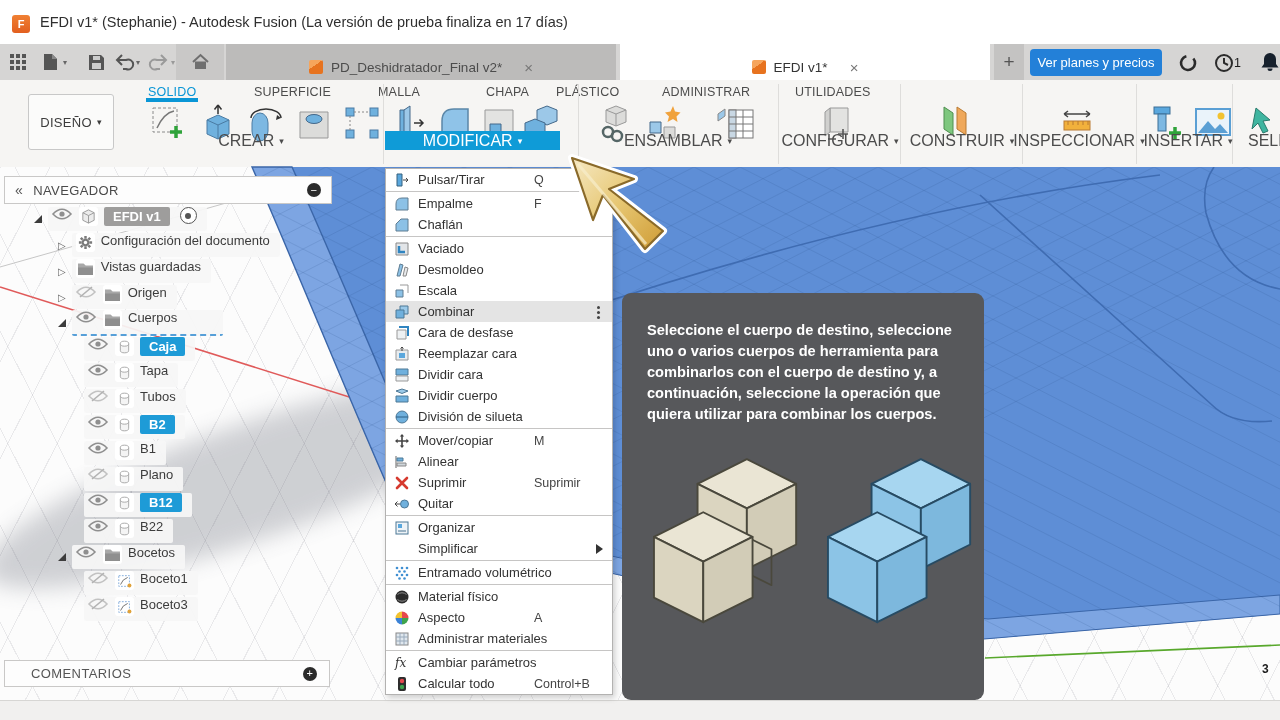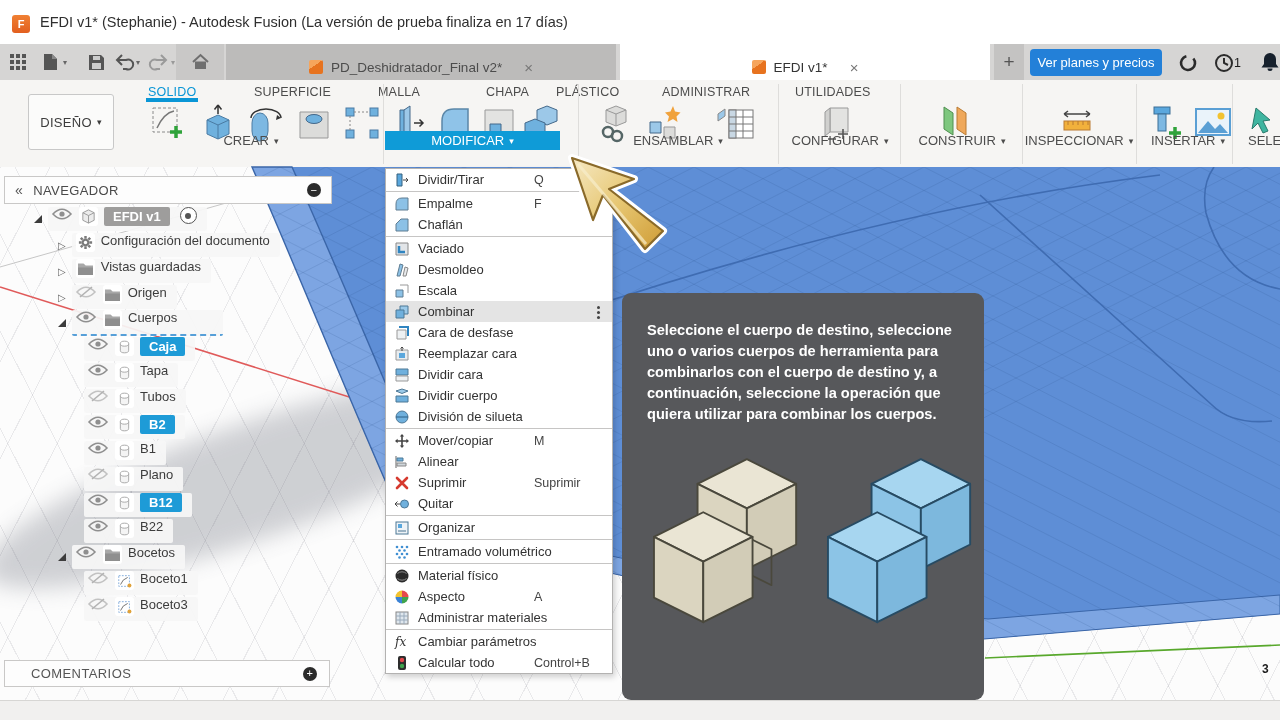--- a/index.html
+++ b/index.html
@@ -31,21 +31,21 @@
   
   .ribbon{left:0;top:80px;width:1280px;height:88px;background:#f6f5f3;border-bottom:1px solid #d8d7d5;}
   .design-btn{left:28px;top:94px;width:84px;height:54px;background:#fbfbfa;border:1px solid #c8c8c8;border-radius:3px;
        display:flex;align-items:center;justify-content:center;font-size:13px;color:#3c3c3c;letter-spacing:.3px;}
   .caretted::after{content:"▾";margin-left:5px;font-size:9px;}
   .rtab{top:85px;font-size:12.5px;color:#4c4c4c;letter-spacing:.2px;}
   .rtab.active{color:#0a96d6;}
   .tab-underline{left:146px;top:98px;width:52px;height:3.5px;background:#0a96d6;}
   .rsep{top:84px;width:1px;height:80px;background:#dedddb;}
   .ric{top:102px;height:42px;display:flex;align-items:flex-start;justify-content:center;}
-  .glabel{top:131px;height:19px;display:flex;align-items:center;justify-content:center;font-size:13px;color:#4c4c4c;}
+  .glabel{top:131px;height:19px;display:flex;align-items:center;justify-content:center;font-size:16px;color:#4c4c4c;}
   .glabel.blue{background:#0f9bd7;color:#fff;}
 
   
   .viewport{left:0;top:167px;width:1280px;height:553px;
      background-image:
        repeating-linear-gradient(63deg, rgba(125,125,138,.15) 0 1px, transparent 1px 44px),
        repeating-linear-gradient(117deg, rgba(125,125,138,.15) 0 1px, transparent 1px 44px);
      background-color:#fcfcfc;}
   .axis3{left:1262px;top:662px;font-size:12px;font-weight:bold;color:#1a1a1a;z-index:4;}
   .bottomstrip{left:0;top:700px;width:1280px;height:20px;background:#f1f0ef;border-top:1px solid #d7d6d4;z-index:6;}
@@ -785,21 +785,21 @@
   </div>
 
   <div class="abs menu" id="modify-menu">
       <div class="mi-row">
         <span class="mi-ic">
           <svg viewBox="0 0 16 16">
             <path d="M3 2h5v12H3z" fill="#5aa7dd" stroke="#35607f"></path>
             <path d="M9 8h5M12 6l2 2-2 2" stroke="#444" fill="none"></path>
           </svg>
         </span>
-        <span>Dividir/Tirar</span>
+        <span>Pulsar/Tirar</span>
         <span class="mi-short">Q</span>
       </div>
       <div class="msep"></div>
       <div class="mi-row">
         <span class="mi-ic">
           <svg viewBox="0 0 16 16">
             <path d="M2 14V8Q2 2 8 2h6v12z" fill="#8cc1e6" stroke="#5f7d92"></path>
           </svg>
         </span>
         <span>Empalme</span>
@@ -939,20 +939,25 @@
       <div class="msep"></div>
       <div class="mi-row">
         <span class="mi-ic">
           <svg viewBox="0 0 16 16">
             <rect x="2" y="2" width="12" height="12" fill="#eef3f7" stroke="#4d7896"></rect>
             <rect x="4" y="4" width="4" height="4" fill="#5aa7dd"></rect>
             <rect x="4" y="10" width="8" height="2" fill="#9bb3c4"></rect>
           </svg>
         </span>
         <span>Organizar</span>
+      </div>
+      <div class="mi-row">
+        <span class="mi-ic"></span>
+        <span>Simplificar</span>
+        <span class="subarrow"></span>
       </div>
       <div class="msep"></div>
       <div class="mi-row">
         <span class="mi-ic">
           <svg viewBox="0 0 16 16">
             <g fill="#3f8fd2">
               <circle cx="3" cy="3" r="1.3"></circle>
               <circle cx="8" cy="3" r="1.3"></circle>
               <circle cx="13" cy="3" r="1.3"></circle>
               <circle cx="5.5" cy="6.5" r="1.3"></circle>

